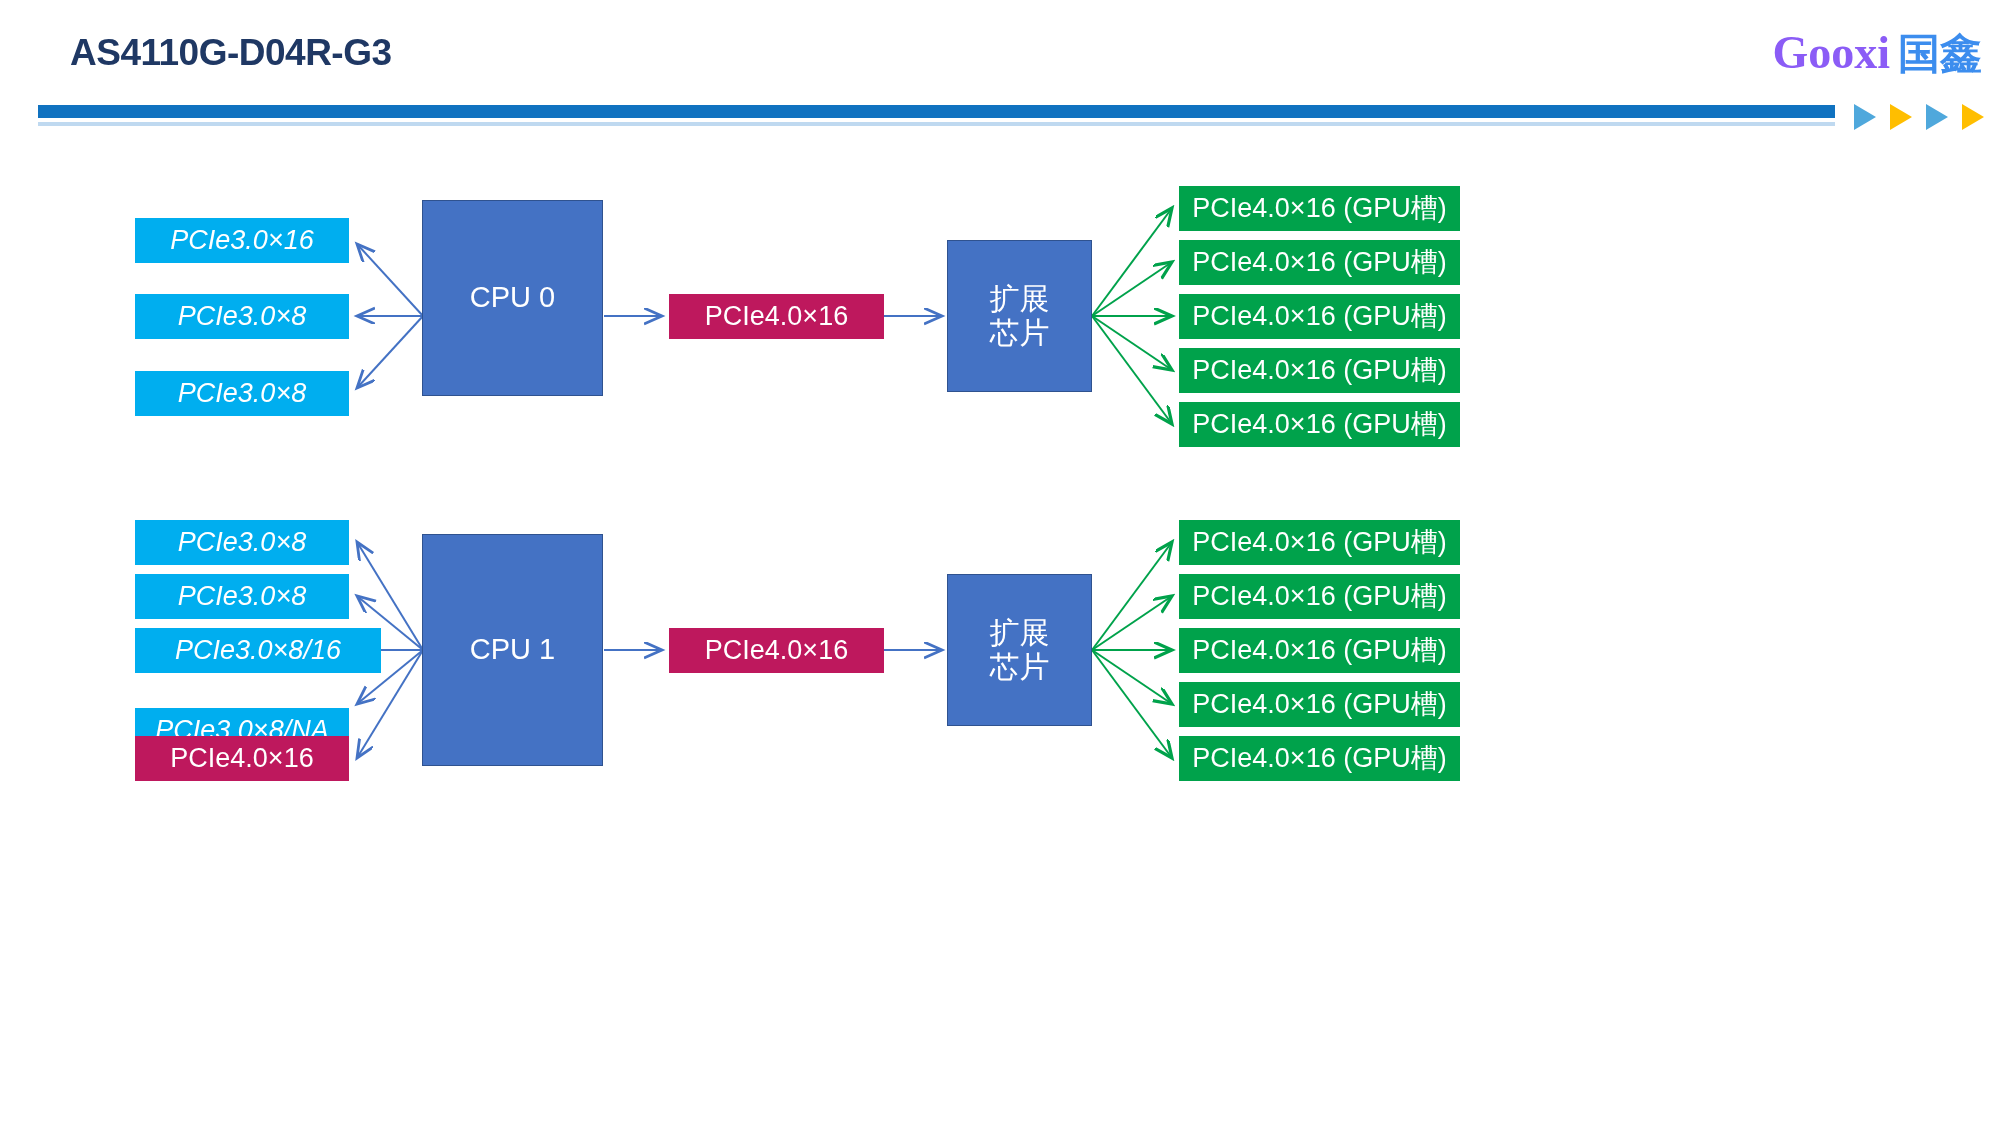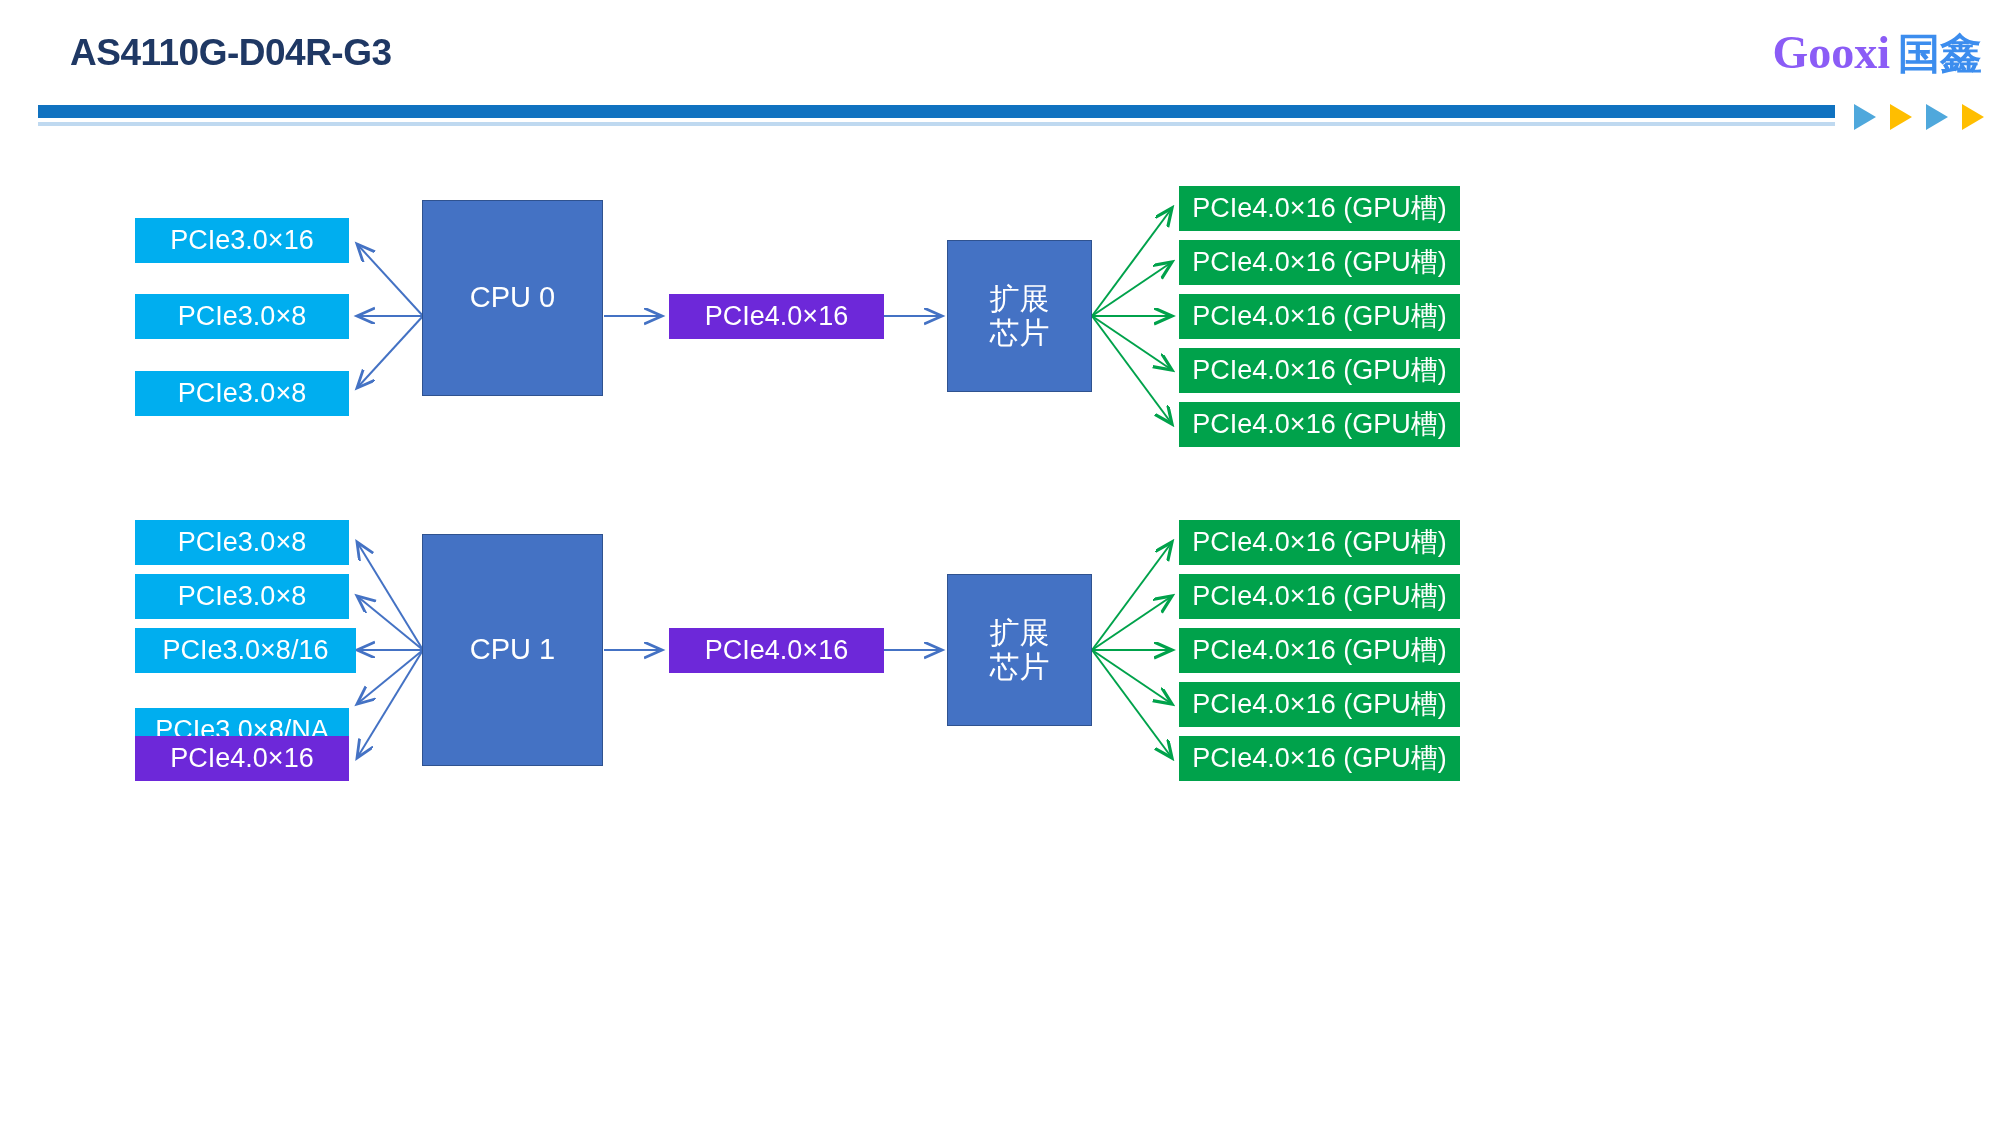--- a/index.html
+++ b/index.html
@@ -28,22 +28,22 @@
   }
   #rule-main{position:absolute;left:38px;top:101px;width:1797px;height:13px;background:#1072C0;}
   #rule-thin{position:absolute;left:38px;top:118px;width:1797px;height:4px;background:#BFD9F0;}
   .tri{position:absolute;top:100px;width:0;height:0;
        border-top:13px solid transparent;border-bottom:13px solid transparent;}
   
   #diagram{position:absolute;left:0;top:130px;width:2004px;height:997px;}
   #diagram svg{display:block;}
   .nodebox{position:absolute;box-sizing:border-box;display:flex;align-items:center;
            justify-content:center;color:#ffffff;text-align:center;line-height:1.15;}
-  .lt-blue{background:#00AEEF;font-size:27px;}
-  .teal{background:#6d28d9;font-size:27px;}
+  .lt-blue{background:#00AEEF;font-size:27px;font-style:italic;}
+  .teal{background:#be185d;font-size:27px;}
   .green{background:#00A24B;font-size:27px;}
   .cpu{background:#4472C4;border:1.5px solid #2F528F;font-size:29px;}
   .chip{background:#4472C4;border:1.5px solid #2F528F;font-size:30px;}
 </style>
 </head>
 <body>
 
 <div id="header">
   <div id="page-title">AS4110G-D04R-G3</div>
 
@@ -127,21 +127,21 @@
   </div>
 
   <div class="nodebox green" style="left:1179px;top:56px;width:281px;height:45px;">PCIe4.0×16 (GPU槽)</div>
   <div class="nodebox green" style="left:1179px;top:110px;width:281px;height:45px;">PCIe4.0×16 (GPU槽)</div>
   <div class="nodebox green" style="left:1179px;top:164px;width:281px;height:45px;">PCIe4.0×16 (GPU槽)</div>
   <div class="nodebox green" style="left:1179px;top:218px;width:281px;height:45px;">PCIe4.0×16 (GPU槽)</div>
   <div class="nodebox green" style="left:1179px;top:272px;width:281px;height:45px;">PCIe4.0×16 (GPU槽)</div>
 
   <div class="nodebox lt-blue" style="left:135px;top:390px;width:214px;height:45px;">PCIe3.0×8</div>
   <div class="nodebox lt-blue" style="left:135px;top:444px;width:214px;height:45px;">PCIe3.0×8</div>
-  <div class="nodebox lt-blue" style="left:135px;top:498px;width:221px;height:45px;">PCIe3.0×8/16</div>
+  <div class="nodebox lt-blue" style="left:135px;top:498px;width:246px;height:45px;">PCIe3.0×8/16</div>
   <div class="nodebox lt-blue" style="left:135px;top:552px;width:214px;height:45px;margin-top:26px;">PCIe3.0×8/NA</div>
   <div class="nodebox teal" style="left:135px;top:606px;width:214px;height:45px;">PCIe4.0×16</div>
 
   <div class="nodebox cpu" style="left:422px;top:404px;width:181px;height:232px;">CPU 1</div>
 
   <div class="nodebox teal" style="left:669px;top:498px;width:215px;height:45px;">PCIe4.0×16</div>
 
   <div class="nodebox chip" style="left:947px;top:444px;width:145px;height:152px;flex-direction:column;">
     <span>扩展</span>
     <span>芯片</span>

